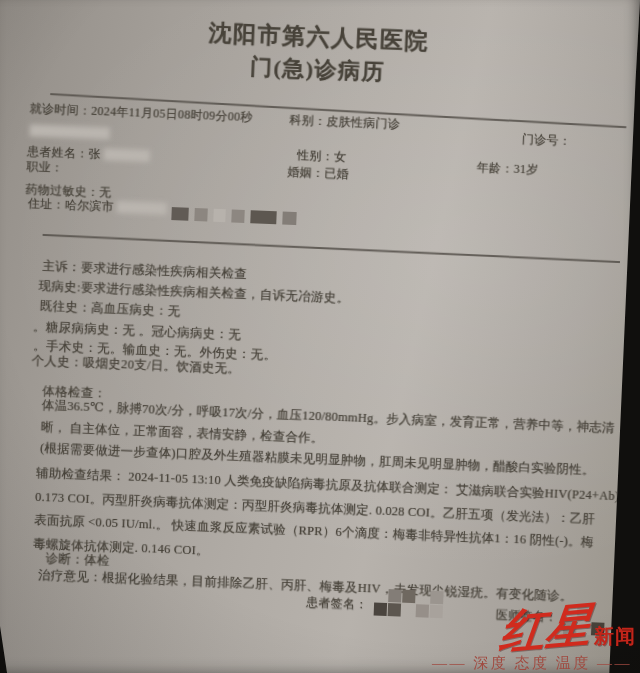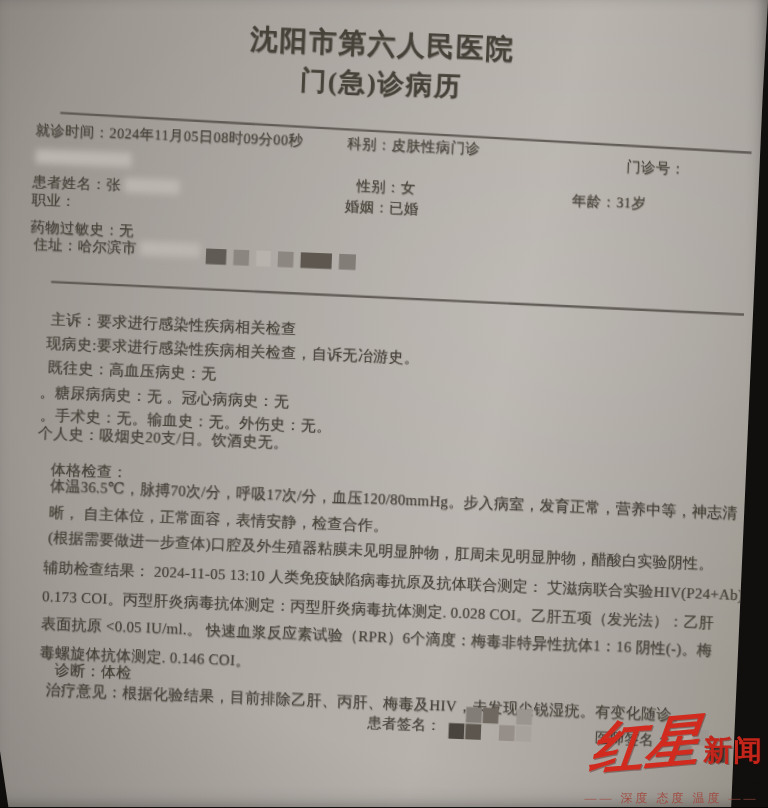--- a/index.html
+++ b/index.html
@@ -28,24 +28,24 @@
           vertical-align:middle;position:relative;top:-4px;margin-left:6px;}
   .sigpix.doc{grid-template-columns:repeat(3,13px);top:2px;}
   .sigpix i{width:13px;height:13px;display:block;}
   .vignette{position:absolute;inset:0;pointer-events:none;
             background:radial-gradient(130% 110% at 68% 38%, transparent 52%, rgba(8,6,4,0.26) 100%);}
   .watermark{position:absolute;right:4px;bottom:2px;text-align:right;line-height:1;}
   .logo-row{display:flex;align-items:flex-end;justify-content:flex-end;}
   .logo-script{font-family:"DejaVu Serif",serif;font-style:italic;font-weight:700;font-size:46px;
                color:#d02b1e;transform:rotate(-5deg) skewX(-12deg);
                text-shadow:1px 1px 0 rgba(60,0,0,0.35);}
-  .logo-block{font-family:"Liberation Sans","DejaVu Sans",sans-serif;font-weight:900;font-size:24px;
+  .logo-block{font-family:"Liberation Sans","DejaVu Sans",sans-serif;font-weight:900;font-size:20px;
               color:#c3251a;letter-spacing:1px;margin-bottom:5px;margin-left:2px;
               text-shadow:1px 1px 0 rgba(60,0,0,0.35);}
-  .tagline{font-size:10px;color:#a04a40;letter-spacing:2.5px;margin-top:18px;padding-right:4px;font-family:Liberation Serif, serif;}
+  .tagline{font-size:15px;color:#a04a40;letter-spacing:2.5px;margin-top:5px;padding-right:4px;font-family:Liberation Serif, serif;}
 </style>
 </head>
 <body>
 
 <div class="photo">
   <div class="paper">
     <div class="content">
 
       <div class="ttl" style="top:9px;font-size:23px;">沈阳市第六人民医院</div>
       <div class="ttl" style="top:42px;font-size:22px;">门(急)诊病历</div>

